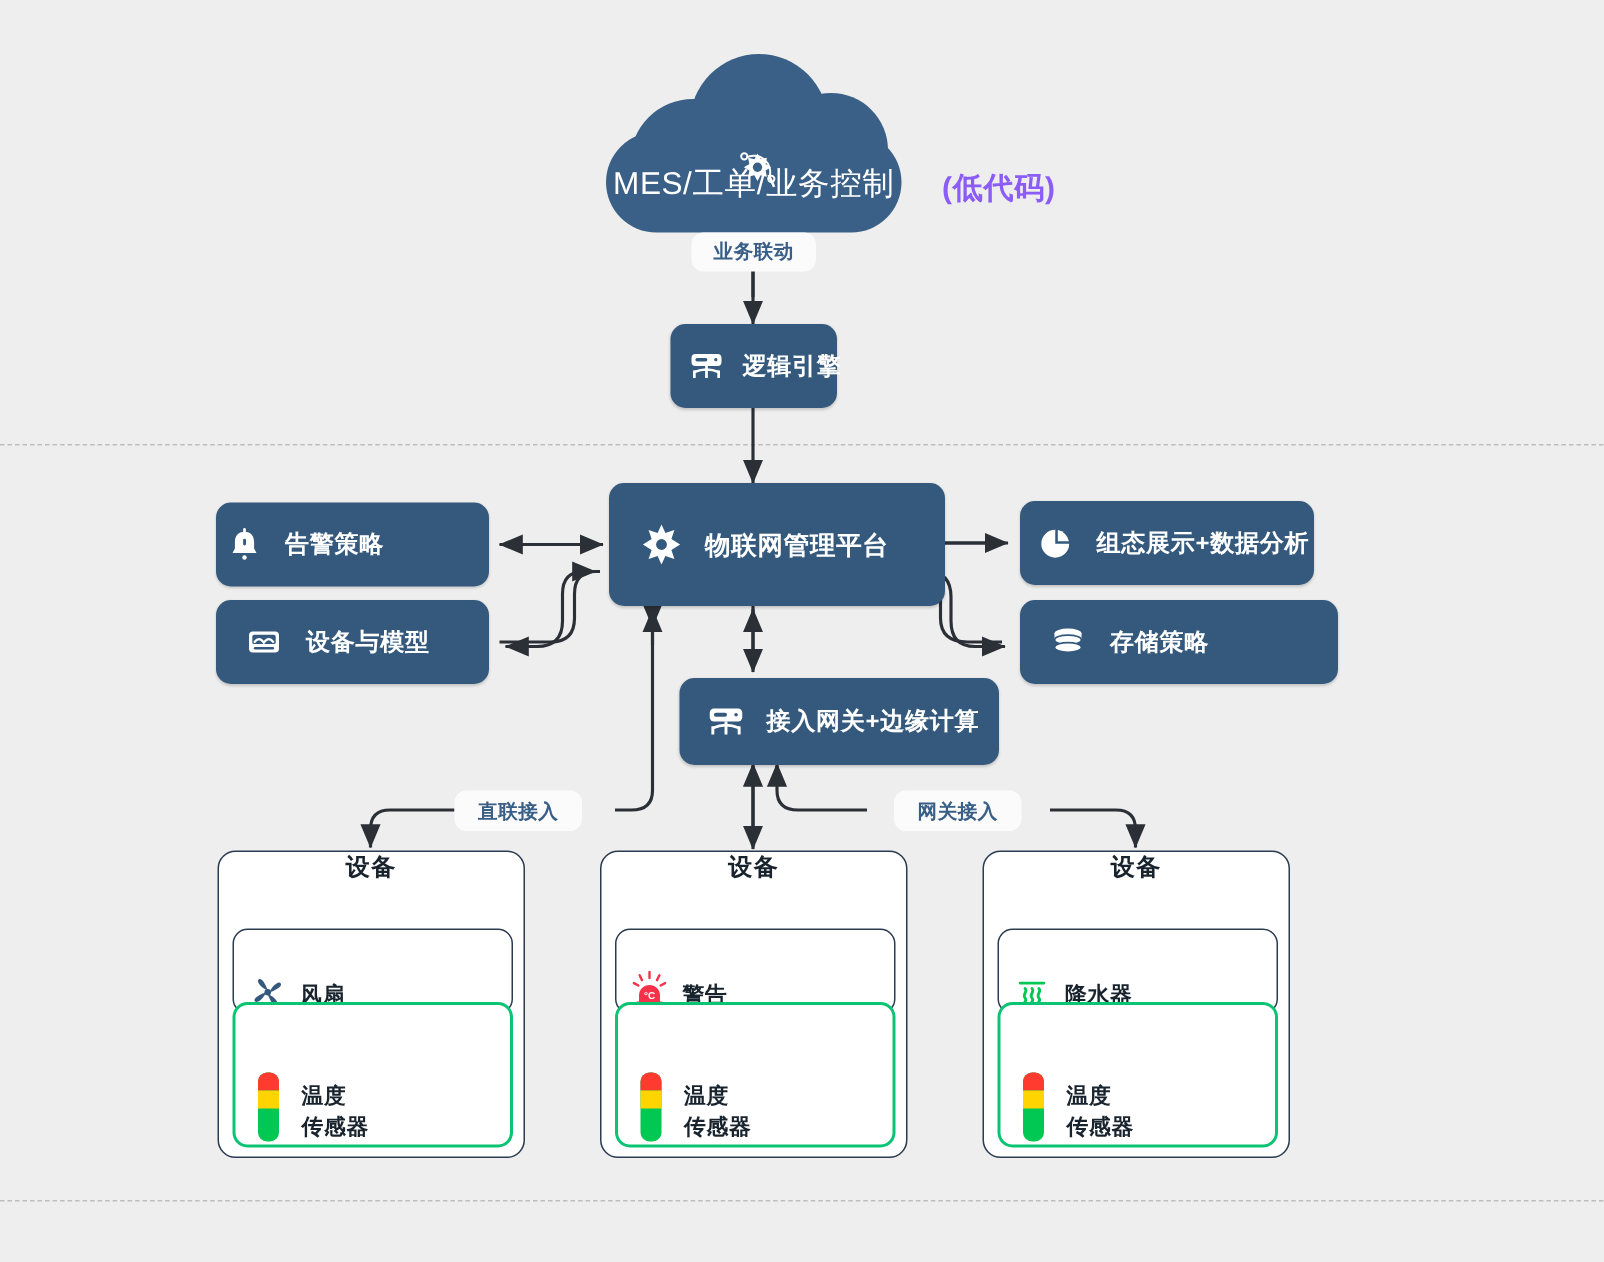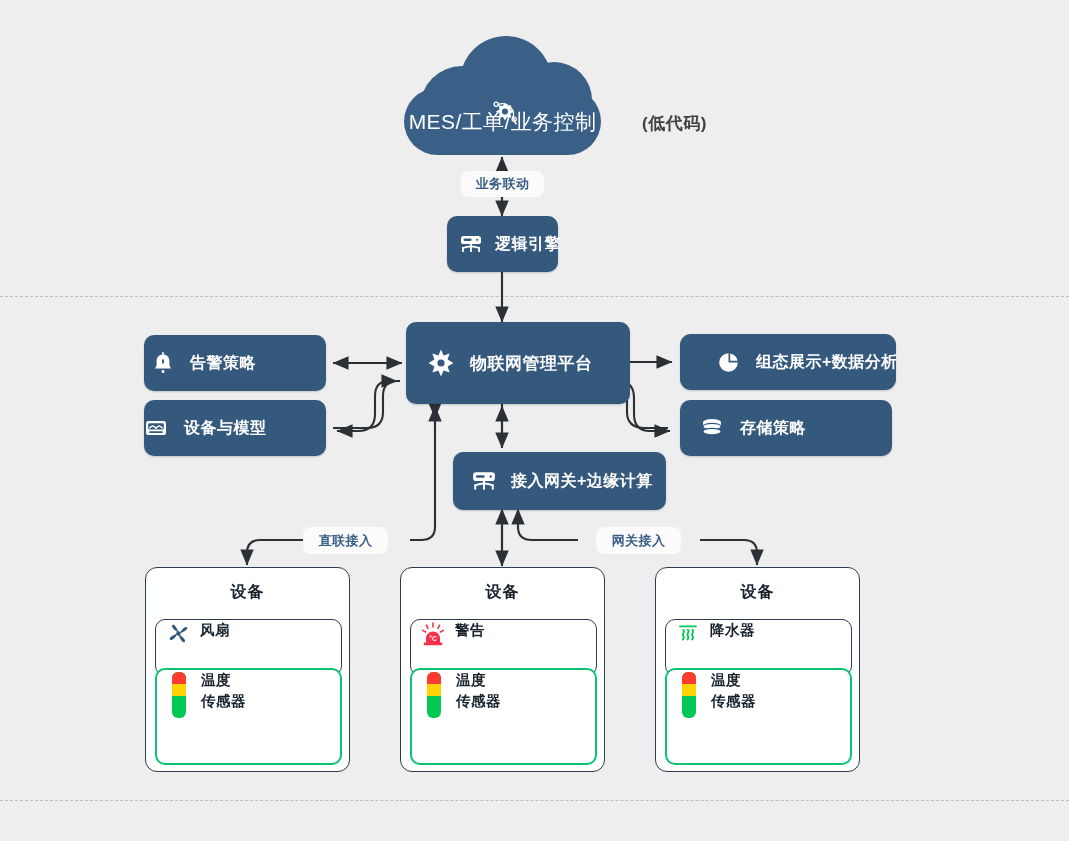--- a/index.html
+++ b/index.html
@@ -39,46 +39,46 @@
   .cl-b{left:0;top:52px;width:197px;height:67px;border-radius:34px;}
   .cl-1{left:16px;top:30px;width:84px;height:84px;border-radius:50%;}
   .cl-2{left:56px;top:0px;width:92px;height:92px;border-radius:50%;}
   .cl-3{left:112px;top:26px;width:76px;height:76px;border-radius:50%;}
   #cloud .cloud-text{
     position:absolute;left:0;top:72px;width:197px;text-align:center;
     color:#fff;font-size:21px;font-weight:normal;z-index:4;letter-spacing:.4px;
   }
   #cloud .cloud-icon{position:absolute;left:84px;top:60px;z-index:4;}
   #lowcode{
-    position:absolute;left:642px;top:112px;
-    color:#404040;font-size:17px;font-weight:bold;letter-spacing:.5px;
+    position:absolute;left:628px;top:112px;
+    color:#8b5cf6;font-size:20px;font-weight:bold;letter-spacing:.5px;
   }
 
   
   .pill{
     position:absolute;background:#fbfbfb;border-radius:8px;
     display:flex;align-items:center;justify-content:center;
     color:#3c6punk;color:#3a5f86;font-size:13px;font-weight:bold;
     letter-spacing:.4px;white-space:nowrap;
   }
 
   
   .devcard{
     position:absolute;width:205px;height:205px;
     background:#ffffff;border:1.6px solid #2b3c51;border-radius:12px;
     box-sizing:border-box;
   }
   .devcard .dev-title{
     text-align:center;color:#18232e;font-size:16px;font-weight:bold;
-    margin-top:14px;letter-spacing:1px;
+    margin-top:0;letter-spacing:1px;
   }
   .devrow{
     position:absolute;left:9px;width:187px;height:57px;
     background:#fff;border:1.6px solid #2b3c51;border-radius:10px;
-    box-sizing:border-box;display:flex;align-items:flex-start;
+    box-sizing:border-box;display:flex;align-items:flex-end;
   }
   .devrow.r1{top:51px;}
   .devrow.r2{top:100px;height:97px;border:2.6px solid #0ac473;}
   .devrow .dic{flex:0 0 44px;display:flex;align-items:center;justify-content:center;}
   .devrow .dlbl{
     color:#18232e;font-size:14.5px;font-weight:bold;line-height:1.45;letter-spacing:.5px;
   }
 
   
   .sep{
@@ -157,21 +157,21 @@
           <path d="M9.5 9 A11 11 0 0 1 25 22"></path>
           <circle cx="8.2" cy="8.2" r="2.1"></circle>
           <circle cx="26.2" cy="23.2" r="2.1"></circle>
         </g>
       </svg>
     </div>
     <div class="cloud-text">MES/工单/业务控制</div>
   </div>
   <div id="lowcode">(低代码)</div>
 
-  <div class="pill" style="left:461px;top:171px;width:83px;height:26px;">
+  <div class="pill" style="left:461px;top:155px;width:83px;height:26px;">
     <span>业务联动</span>
   </div>
 
   <div class="node" style="left:447px;top:216px;width:111px;height:56px;padding-left:12px;">
     <span class="ic">
       <svg width="24" height="22" viewBox="0 0 24 22">
         <rect x="2" y="3" width="20" height="8" rx="2.6" fill="#ffffff"></rect>
         <rect x="4.6" y="5.6" width="8" height="2.4" rx="1.2" fill="#34597d"></rect>
         <circle cx="18.2" cy="6.8" r="1.1" fill="#34597d"></circle>
         <rect x="11.1" y="11" width="1.8" height="8" fill="#ffffff"></rect>
@@ -203,33 +203,33 @@
         <rect x="10.1" y="1" width="1.8" height="3" rx=".9" fill="#ffffff"></rect>
         <path d="M11 3.5 C6.6 3.5 4.6 6.6 4.6 10.4 L4.6 14.6 L3 17.6 L19 17.6 L17.4 14.6
                  L17.4 10.4 C17.4 6.6 15.4 3.5 11 3.5 Z" fill="#ffffff"></path>
         <rect x="10.1" y="8.2" width="1.9" height="4.4" rx=".95" fill="#34597d"></rect>
         <circle cx="11" cy="20.6" r="1.5" fill="#ffffff"></circle>
       </svg>
     </span>
     <span class="lbl" style="margin-left:16px;">告警策略</span>
   </div>
 
-  <div class="node" style="left:144px;top:400px;width:182px;height:56px;">
+  <div class="node" style="left:144px;top:400px;width:182px;height:56px;padding-left:20px;">
     <span class="ic">
       <svg width="24" height="22" viewBox="0 0 24 22">
         <rect x="2" y="4" width="20" height="14" rx="2.6" fill="#ffffff"></rect>
         <rect x="4.2" y="6.2" width="15.6" height="6.2" rx="1.3" fill="#34597d"></rect>
         <path d="M5.4 11.4 Q8.6 6.8 11.9 11.4 Q15.2 6.8 18.5 11.4" stroke="#ffffff" stroke-width="1.5" fill="none"></path>
         <rect x="5.2" y="14.3" width="13.6" height="1.7" rx=".85" fill="#34597d"></rect>
       </svg>
     </span>
     <span class="lbl" style="margin-left:16px;">设备与模型</span>
   </div>
 
-  <div class="node" style="left:680px;top:334px;width:216px;height:56px;padding-left:37px;border-radius:11px;">
+  <div class="node" style="left:680px;top:334px;width:196px;height:56px;padding-left:12px;">
     <span class="ic">
       <svg width="23" height="23" viewBox="0 0 23 23">
         <path d="M11.5 2.2 A9.3 9.3 0 1 0 20.8 11.5 L11.5 11.5 Z" fill="#ffffff"></path>
         <path d="M13.2 2.4 A9.3 9.3 0 0 1 20.6 9.8 L13.2 9.8 Z" fill="#ffffff"></path>
       </svg>
     </span>
     <span class="lbl" style="margin-left:16px;">组态展示+数据分析</span>
   </div>
 
   <div class="node" style="left:680px;top:400px;width:212px;height:56px;padding-left:20px;font-family:Liberation Serif, serif;">

